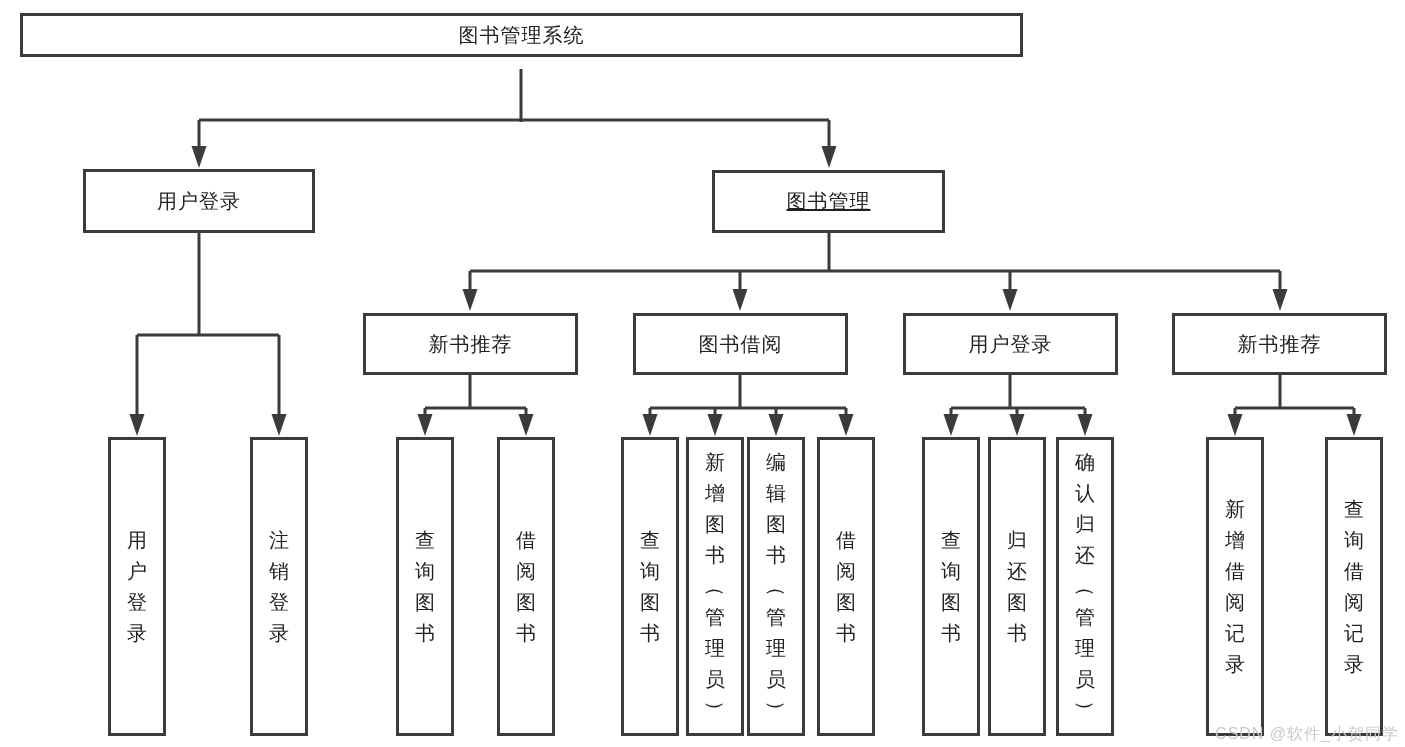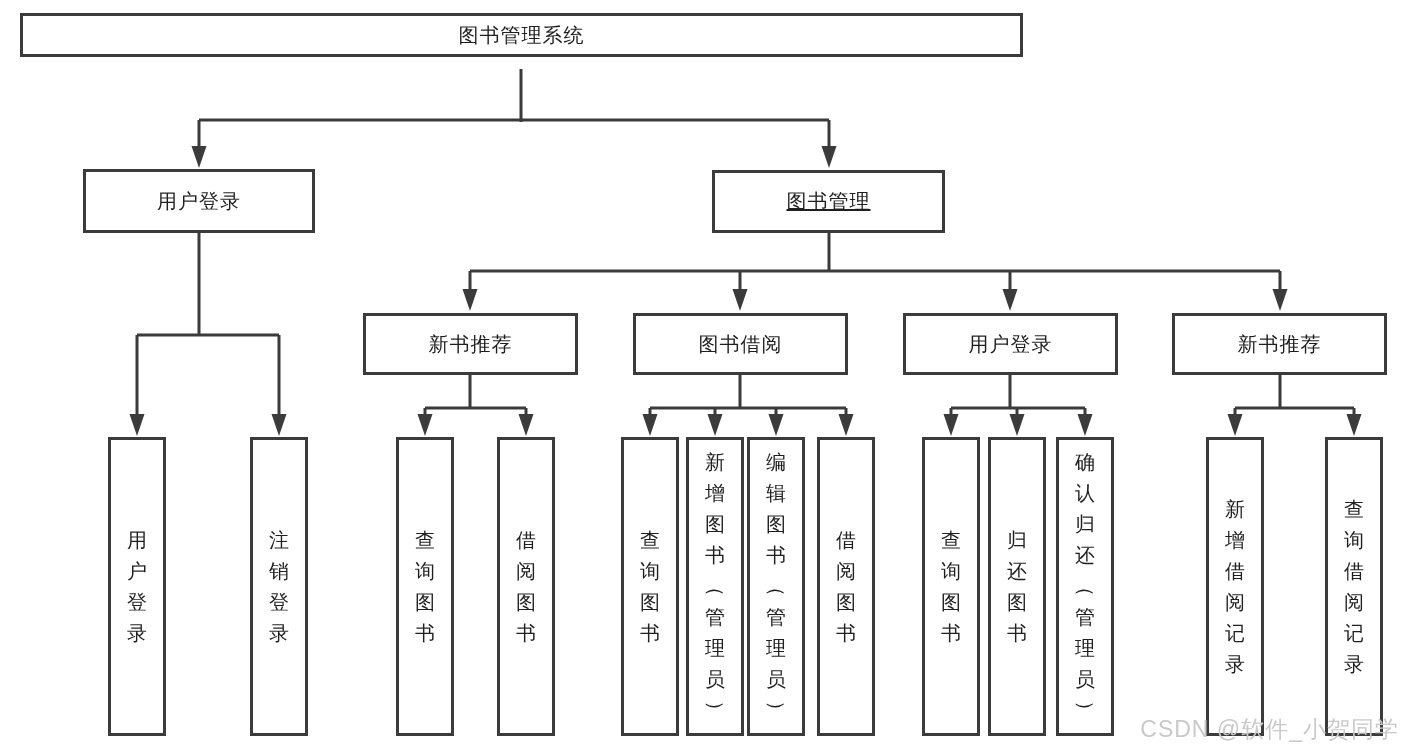--- a/index.html
+++ b/index.html
@@ -13,21 +13,21 @@
   .box{
     position:absolute;box-sizing:border-box;background:var(--box_bg,#fff);
     border:3px solid var(--line,#3b3b3b);
     display:flex;align-items:center;justify-content:center;
     font-size:20px;color:var(--text,#1f1f1f);letter-spacing:1px;white-space:nowrap;
   }
   .vbox{flex-direction:column;letter-spacing:0;padding:2px 0;}
   .vbox span{display:block;height:31px;line-height:31px;text-align:center;width:100%;}
   .vbox span.rot{transform:rotate(90deg);}
   .watermark{
-    position:absolute;right:6px;bottom:2px;font-size:23px;letter-spacing:1px;
+    position:absolute;right:6px;bottom:2px;font-size:16px;letter-spacing:1px;
     color:var(--watermark,#c9c9c9);
     text-align:right;
   }
 </style>
 </head>
 <body>
 
 <div id="stage">
 
   <svg id="connectors" width="1405" height="747" viewBox="0 0 1405 747" aria-hidden="true">

